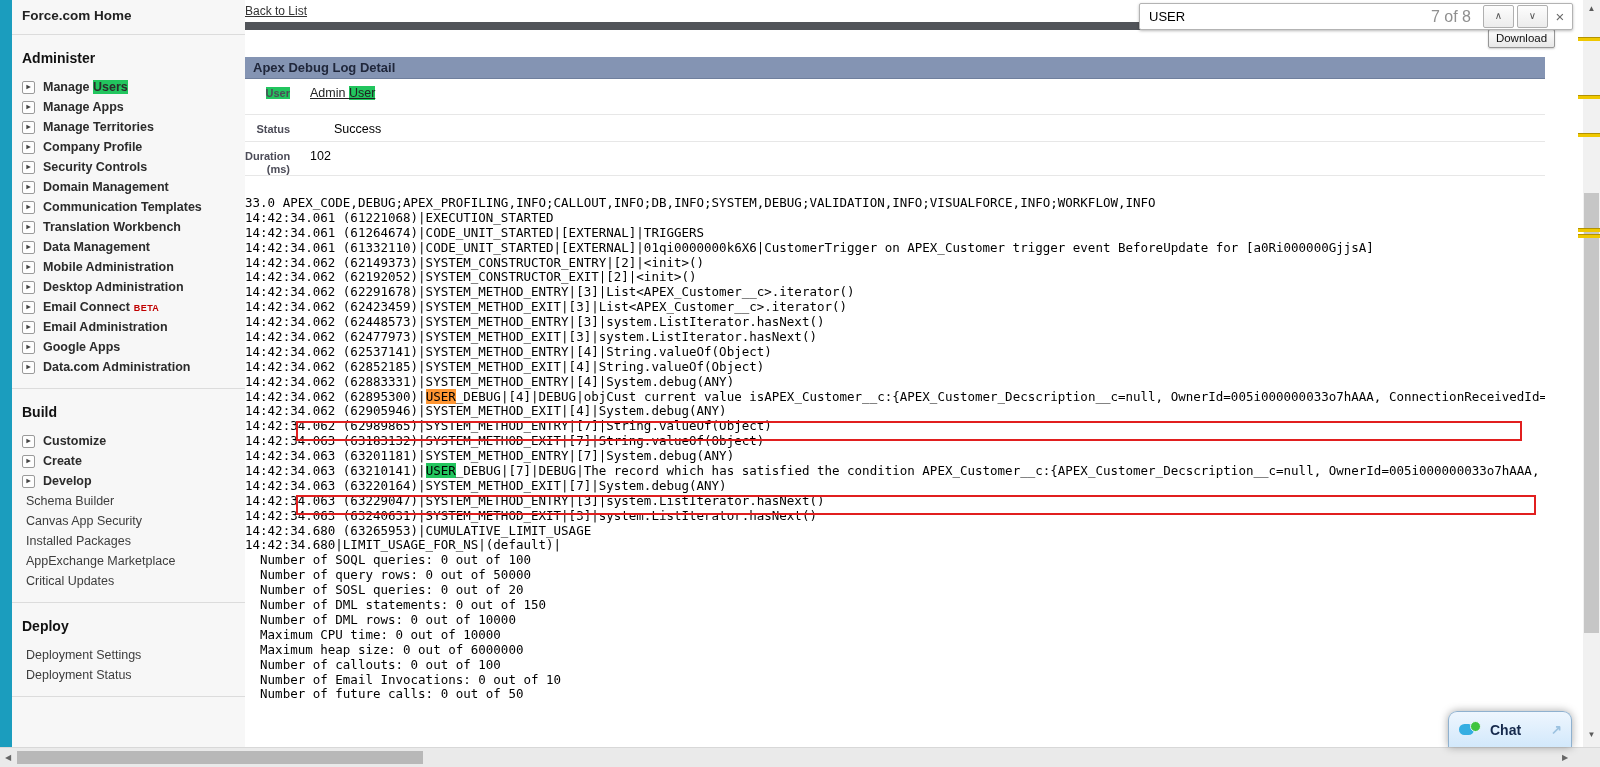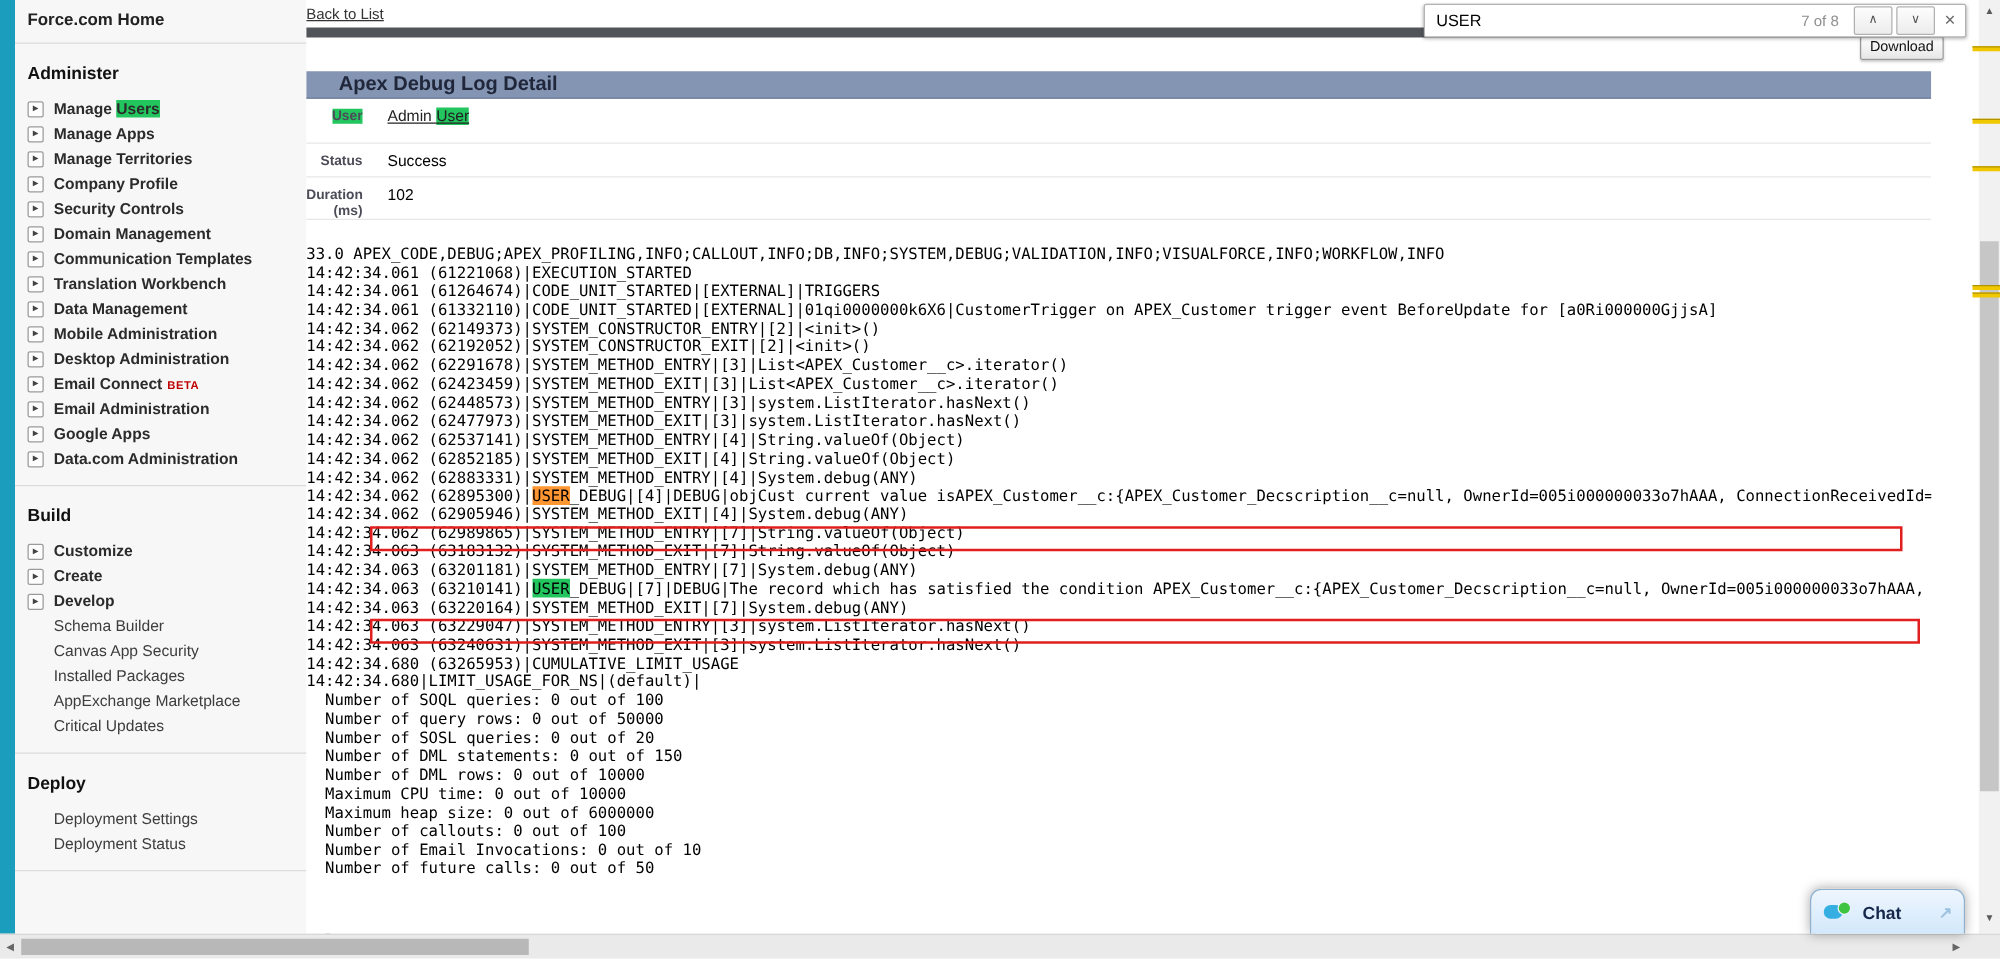--- a/index.html
+++ b/index.html
@@ -10,62 +10,62 @@
   .rail{position:absolute;left:0;top:0;width:12px;height:747px;background:#1b9dbe;}
 
   
   .sidebar{position:absolute;left:12px;top:0;width:252px;height:747px;background:#f7f7f7;
            border-right:4px solid #0c4a6e;overflow:hidden;box-sizing:border-box;}
   .sb-home{font-size:13.5px;font-weight:bold;color:#222;padding:8px 0 11px 10px;border-bottom:1px solid #dcdcdc;}
   .sb-section{padding:15px 0 8px 10px;border-bottom:1px solid #dcdcdc;}
   .sb-title{font-size:14px;font-weight:bold;color:#111;margin-bottom:14px;}
   .sb-item{display:flex;align-items:center;height:14px;margin-bottom:6px;font-size:12.5px;
            font-weight:bold;color:#2b2b2b;cursor:pointer;white-space:nowrap;}
-  .sb-item.plain{margin-left:21px;font-weight:normal;color:#3d3d3d;}
+  .sb-item.plain{margin-left:4px;font-weight:normal;color:#3d3d3d;}
   .tw{flex:none;width:11px;height:11px;border:1px solid #9a9a9a;border-radius:2px;background:#fdfdfd;
       font-size:8px;line-height:10px;text-align:center;color:#444;margin-right:8px;}
   .seg-hl{background:#22c55e;}
   .seg-hla{background:#ff9632;}
   .seg-beta{color:#c00000;font-size:9px;font-weight:bold;margin-left:4px;letter-spacing:.4px;}
 
   
   .main{position:absolute;left:245px;top:0;width:1300px;height:747px;background:#fff;overflow:hidden;}
   .back{position:absolute;left:0;top:4px;font-size:12px;color:#333;text-decoration:underline;cursor:pointer;}
   .darkbar{position:absolute;left:0;top:22px;width:1300px;height:8px;background:#515459;}
   .panel-title{position:absolute;left:0;top:57px;width:1300px;height:22px;background:#8494b3;
-               border-bottom:1px solid #6f7f9d;color:#20273b;font-weight:bold;font-size:16px;
-               line-height:22px;padding-left:26px;box-sizing:border-box;}
+               border-bottom:1px solid #6f7f9d;color:#20273b;font-weight:bold;font-size:13px;
+               line-height:22px;padding-left:8px;box-sizing:border-box;}
   .rows{position:absolute;left:0;top:79px;width:1300px;}
   .row{display:flex;border-bottom:1px solid #e7e7e7;box-sizing:border-box;}
   .row .lbl{flex:none;width:45px;padding:8px 20px 0 0;text-align:right;font-size:11px;font-weight:bold;
             color:#4c4c58;line-height:13px;}
   .row .val{padding-top:7px;font-size:12.5px;color:#000;}
   .row.r0{height:36px;}
-  .row.r1{height:27px;}
+  .row.r1{height:27px;gap:24px;}
   .row.r2{height:34px;}
   .row.r3{height:34px;}
   .vlink{color:#222;text-decoration:underline;cursor:pointer;}
   .logrow{border-bottom:none;}
   .logrow .lbl{padding-top:12px;}
   .logrow .val{padding-top:20px;}
   .mono{font-family:"DejaVu Sans Mono","Liberation Mono",monospace;font-size:11px;line-height:14.9px;
         color:#2e2e2e;white-space:pre;}
   .logline{height:14.9px;white-space:pre;}
 
   
   .redbox{position:absolute;border:2px solid #e11f1f;box-sizing:border-box;height:20px;pointer-events:none;}
   .redbox.b1{left:51px;top:421px;width:1226px;}
   .redbox.b2{left:51px;top:495px;width:1240px;}
 
   
   .findbar{position:absolute;left:1139px;top:3px;width:434px;height:27px;background:#fff;
            border:1px solid #b3b3b3;border-radius:2px;box-shadow:0 1px 3px rgba(0,0,0,.28);
            display:flex;align-items:center;z-index:30;box-sizing:border-box;}
   .find-text{flex:1;padding-left:9px;font-size:13px;color:#000;}
-  .find-count{color:#8f8f8f;font-size:12px;padding-right:9px;}
+  .find-count{color:#8f8f8f;font-size:16px;padding-right:9px;}
   .find-btn{flex:none;width:29px;height:21px;margin-left:3px;border:1px solid #b0b0b0;border-radius:2px;
             background:linear-gradient(#fdfdfd,#ececec);color:#555;font-size:10px;line-height:20px;
             text-align:center;cursor:pointer;}
   .find-close{flex:none;width:24px;text-align:center;color:#6a6a6a;font-size:15px;cursor:pointer;}
 
   
   .download{position:absolute;left:1488px;top:29px;width:67px;height:19px;z-index:25;cursor:pointer;
             background:linear-gradient(#fefefe,#e7e7e7);border:1px solid #979797;border-radius:2px;
             font-size:11.5px;line-height:17px;text-align:center;color:#111;box-sizing:border-box;
             box-shadow:0 1px 2px rgba(0,0,0,.2);}

